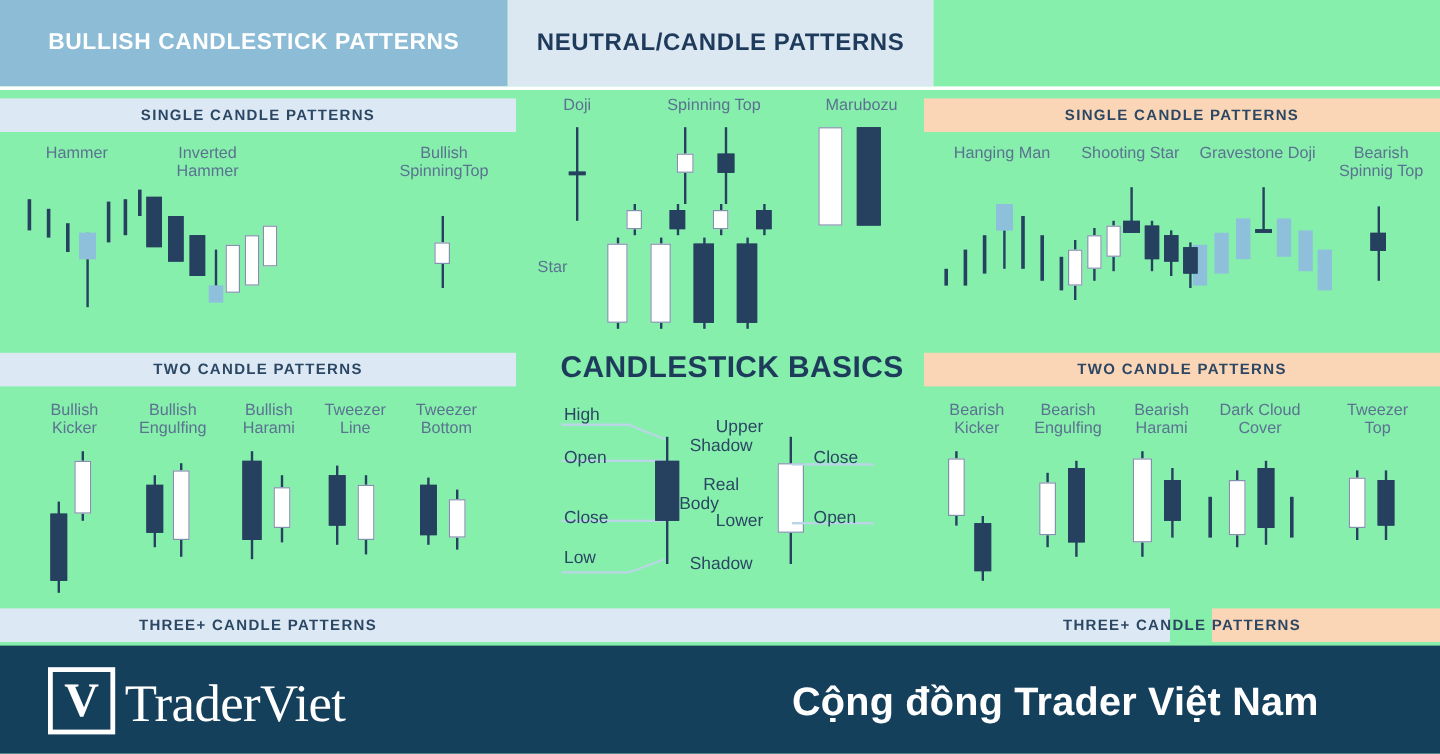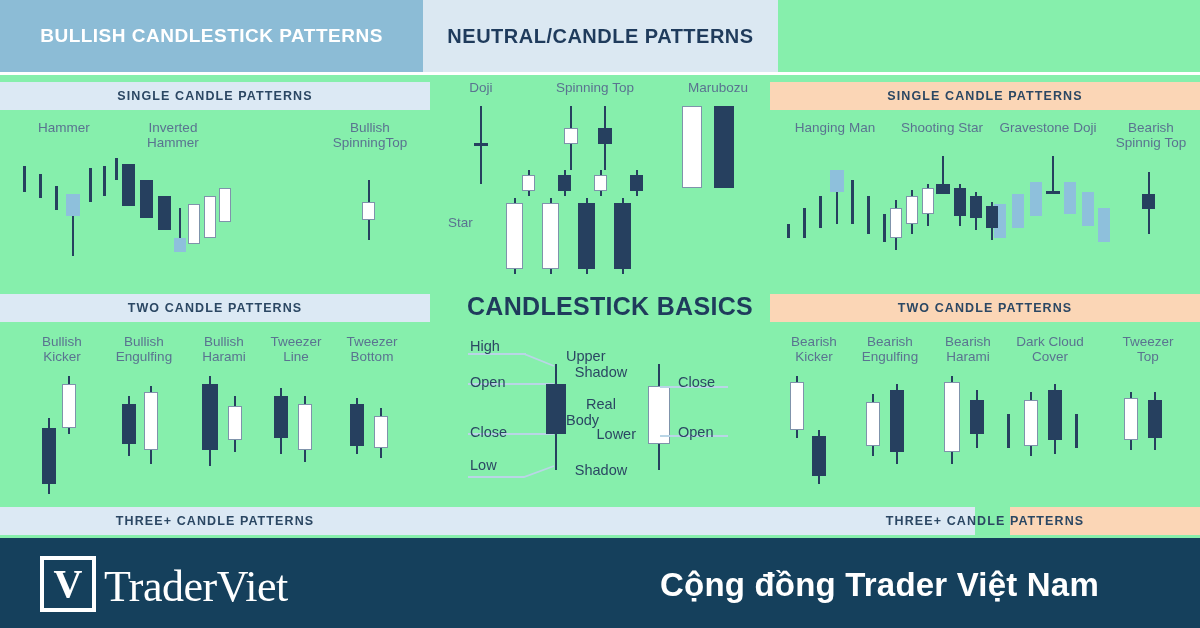--- a/index.html
+++ b/index.html
@@ -362,21 +362,21 @@
   <div class="blabel" style="left:470px;top:338px;">High</div>
   <div class="blabel" style="left:470px;top:374px;">Open</div>
   <div class="blabel" style="left:470px;top:424px;">Close</div>
   <div class="blabel" style="left:470px;top:457px;">Low</div>
 
   <div class="cs" style="left:546px;top:364px;width:20px;height:106px;">
     <div class="wick" style="top:0;height:106px;"></div>
     <div class="body dark" style="top:20px;height:50px;"></div>
   </div>
 
-  <div class="blabel" style="left:566px;top:348px;width:70px;text-align:left;">Upper</div>
+  <div class="blabel" style="left:566px;top:348px;width:70px;text-align:right;">Upper</div>
   <div class="blabel" style="left:566px;top:364px;width:70px;text-align:center;">Shadow</div>
   <div class="blabel" style="left:566px;top:396px;width:70px;text-align:center;">Real</div>
   <div class="blabel" style="left:566px;top:412px;width:70px;">Body</div>
   <div class="blabel" style="left:566px;top:426px;width:70px;text-align:right;">Lower</div>
   <div class="blabel" style="left:566px;top:462px;width:70px;text-align:center;">Shadow</div>
 
   <div class="cs" style="left:648px;top:364px;width:22px;height:106px;">
     <div class="wick" style="top:0;height:106px;"></div>
     <div class="body hollow" style="top:22px;height:58px;"></div>
   </div>

